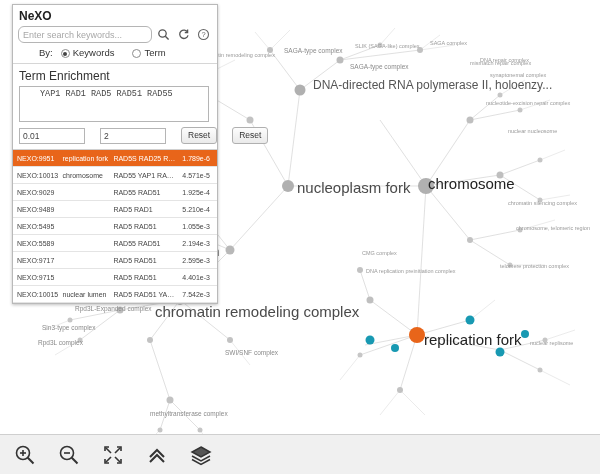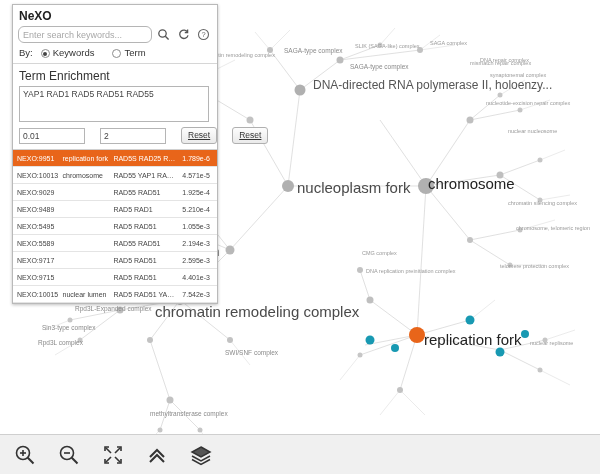--- a/index.html
+++ b/index.html
@@ -96,21 +96,21 @@
     padding: 0;
   }
   .radio-row {
     display: flex;
     align-items: center;
     padding: 0 6px 5px 6px;
     font-size: 9.5px;
     color: #333;
     gap: 4px;
   }
-  .radio-row .by-label { margin-right: 4px; }
+  .radio-row .by-label { margin-right: 4px; margin-left: 20px; }
   .radio-item { display: flex; align-items: flex-end; gap: 3px; margin-right: 14px; }
   .radio-dot {
     width: 9px; height: 9px;
     border: 1px solid #8d8d8d;
     border-radius: 50%;
     background: #fff;
     display: inline-block;
     position: relative;
     box-sizing: border-box;
   }
@@ -131,23 +131,23 @@
     color: #333;
     padding: 5px 6px 3px 6px;
   }
   #gene-textarea {
     display: block;
     margin: 0 6px 5px 6px;
     width: 190px;
     height: 36px;
     border: 1px solid #b5b5b5;
     font-size: 8.5px;
-    font-family: Liberation Sans, sans-serif;
+    font-family: Liberation Mono, monospace;
     color: #444;
-    padding: 2px 3px;
+    padding: 2px 20px;
     box-sizing: border-box;
     resize: none;
     outline: none;
     background: #fff;
   }
   .params-row {
     display: flex;
     align-items: center;
     padding: 0 6px 5px 6px;
     gap: 15px;
@@ -167,21 +167,20 @@
   .btn {
     height: 17px;
     border: 1px solid #b0b0b0;
     border-radius: 3px;
     background: linear-gradient(#fdfdfd, #eaeaea);
     font-size: 8.5px;
     color: #333;
     padding: 0 6px;
     cursor: pointer;
     line-height: 15px;
-    text-decoration: underline;
   }
 
   
   #results-table {
     border-top: 1px solid #d0d0d0;
     font-size: 7px;
     color: #444;
   }
   .res-row {
     display: flex;

